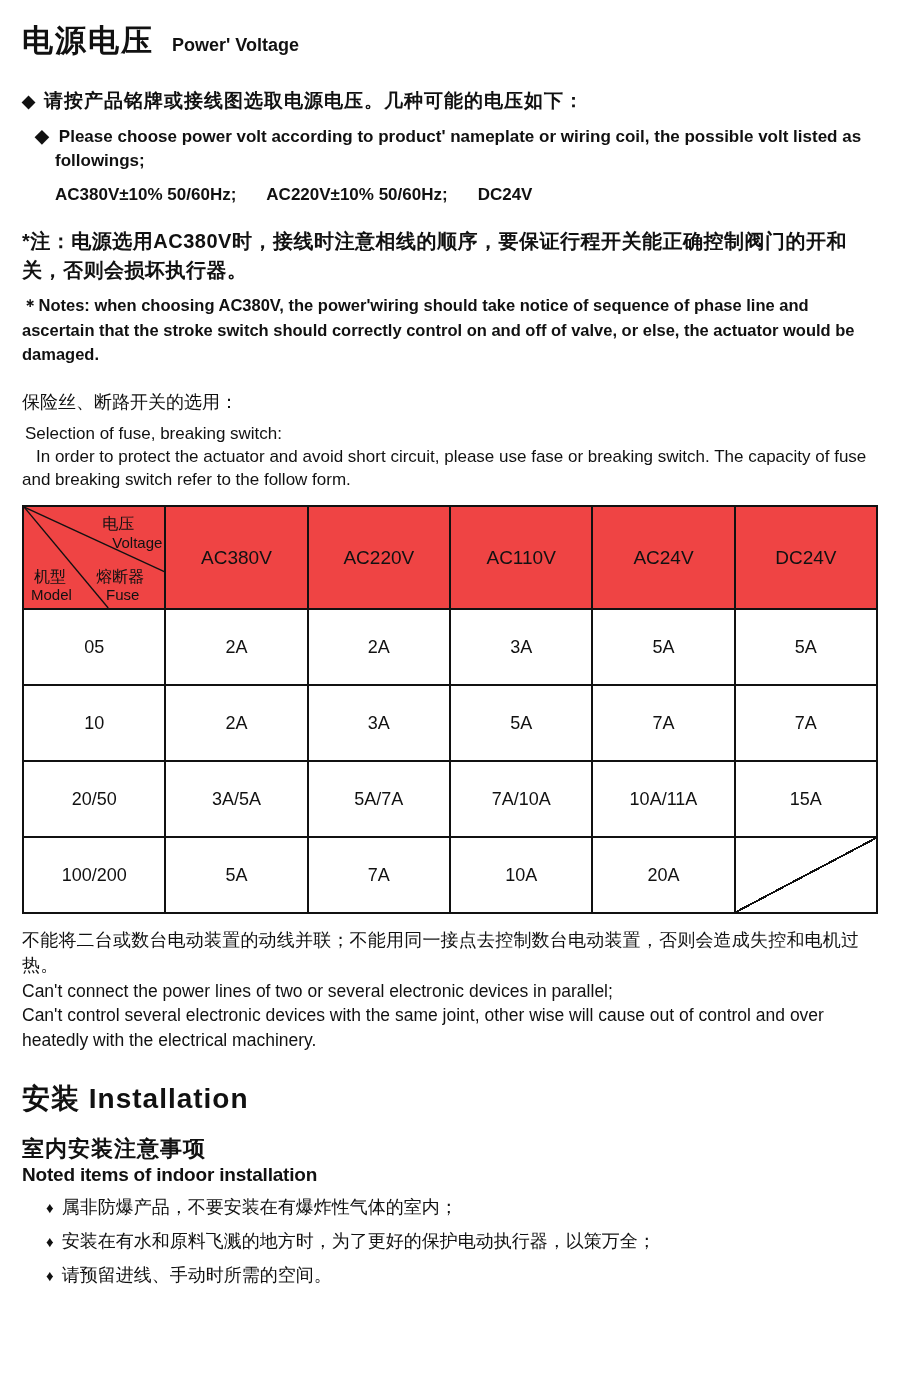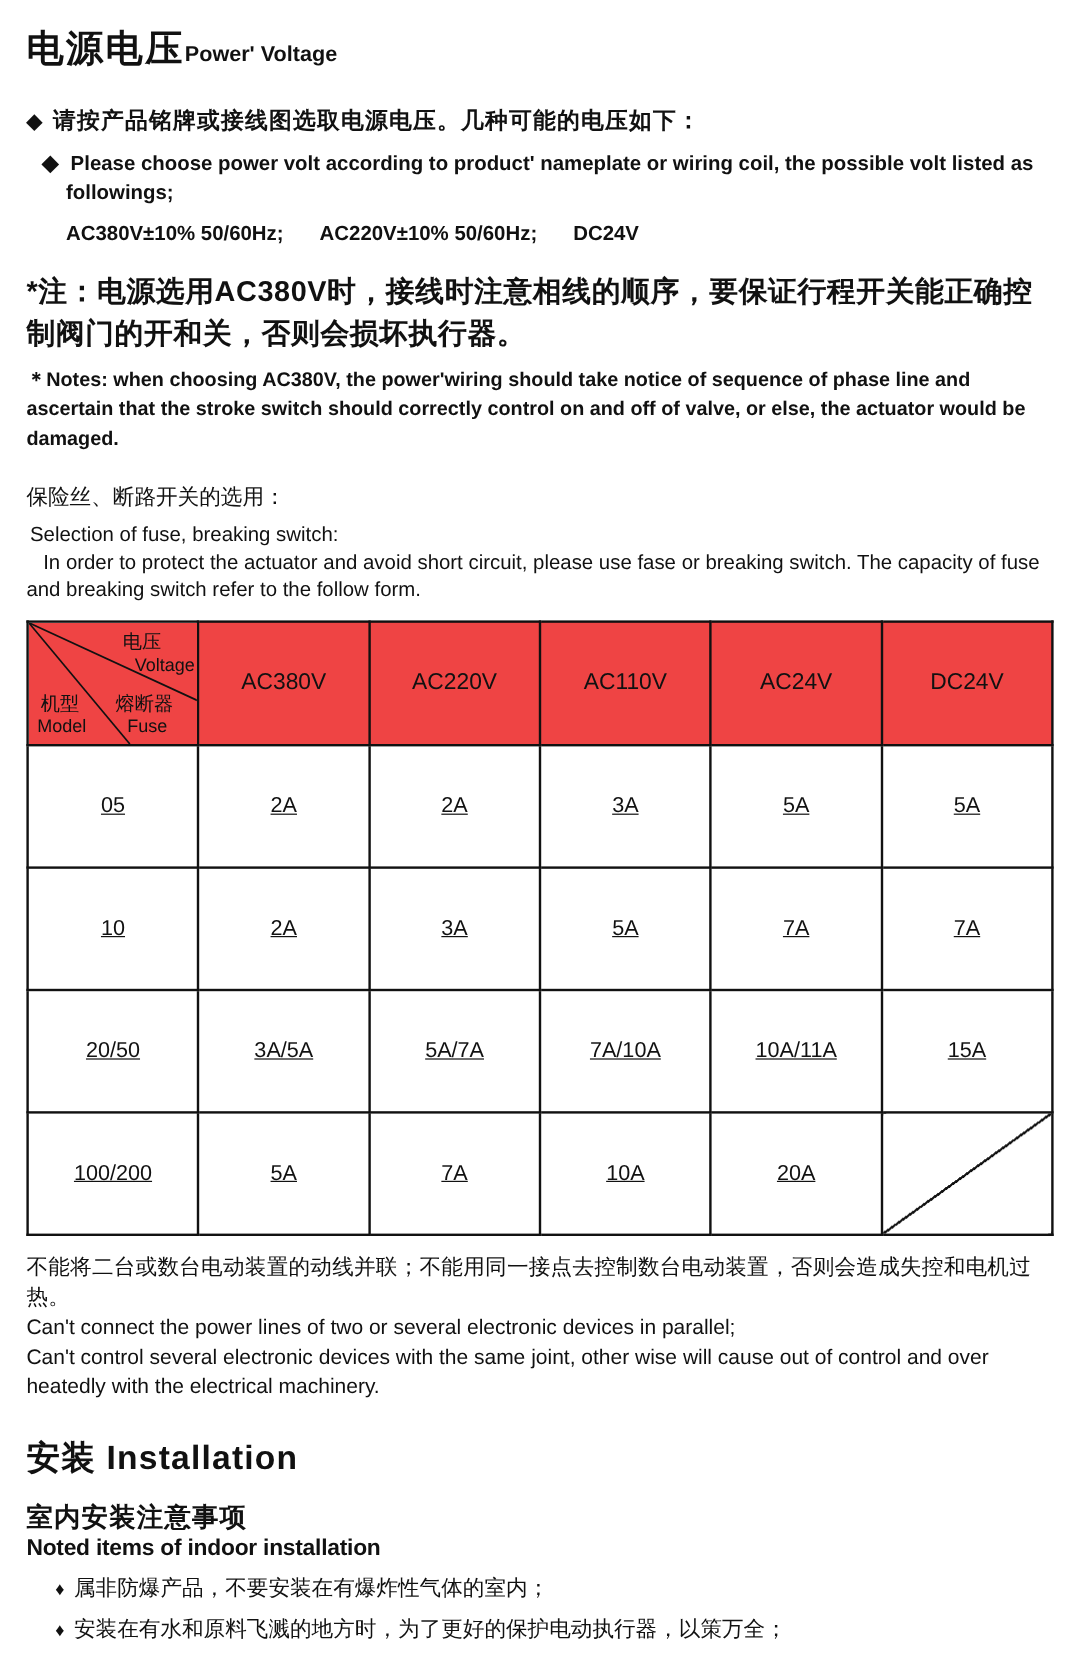--- a/index.html
+++ b/index.html
@@ -5,48 +5,48 @@
   * { margin:0; padding:0; box-sizing:border-box; }
   html,body { background:#ffffff; }
   body {
     width:900px; height:1378px; margin:0 auto;
     color:#111; font-family:"Liberation Sans", sans-serif;
     overflow:hidden;
   }
   .page { padding:16px 22px 0 22px; }
 
   
-  .title-row { display:flex; align-items:baseline; margin-top:4px; }
+  .title-row { display:flex; align-items:baseline; gap:18px; margin-top:4px; }
   .title-zh { font-size:31px; font-weight:bold; letter-spacing:2px; }
   .title-en { font-size:18px; font-weight:bold; }
 
   
   .bullet-zh { margin-top:26px; font-size:19px; font-weight:bold; letter-spacing:1px; }
   .bullet-zh .dia { font-size:17px; margin-right:8px; }
   .bullet-en { margin-top:10px; font-size:17px; font-weight:bold; line-height:1.4;
                padding-left:33px; text-indent:-20px; }
   .bullet-en .dia { font-size:18px; margin-right:10px; }
   .specs { margin-top:12px; margin-left:33px; font-size:17px; font-weight:bold; }
   .specs span { margin-right:30px; }
 
   
-  .note-zh { margin-top:22px; font-size:24px; font-weight:bold; line-height:1.45; letter-spacing:0.5px; }
+  .note-zh { margin-top:22px; font-size:20px; font-weight:bold; line-height:1.45; letter-spacing:0.5px; }
   .note-en { margin-top:8px; font-size:16.5px; font-weight:bold; line-height:1.5; }
 
   
   .fuse-zh-h  { margin-top:22px; font-size:18px; line-height:1.45; }
   .fuse-zh-b  { font-size:18px; line-height:1.45; text-indent:2em; }
   .fuse-en-h  { margin-top:8px; font-size:17px; line-height:1.35; padding-left:3px; }
   .fuse-en-b  { font-size:17px; line-height:1.35; text-indent:14px; }
 
   
   table.fuse { border-collapse:collapse; table-layout:fixed; width:856px; margin-top:13px; }
   table.fuse th, table.fuse td { border:2px solid #111; text-align:center; vertical-align:middle; }
   table.fuse th { background:#ef4444; height:103px; font-size:19px; font-weight:normal; }
-  table.fuse td { height:102px; font-size:18px;text-decoration:underline; }
+  table.fuse td { height:76px; font-size:18px; }
   th.corner { position:relative; padding:0; }
   th.corner svg { position:absolute; inset:0; width:100%; height:100%; }
   th.corner .lbl { position:absolute; font-size:15px; line-height:1.15; white-space:nowrap; }
   .c-vzh { top:8px;  right:30px; font-size:16px !important; }
   .c-ven { top:27px; right:2px; }
   .c-mzh { bottom:22px; left:10px; font-size:16px !important; }
   .c-men { bottom:5px;  left:7px; }
   .c-fzh { bottom:22px; right:20px; font-size:16px !important;text-align:center; }
   .c-fen { bottom:5px;  right:25px; }
   td.diag {

